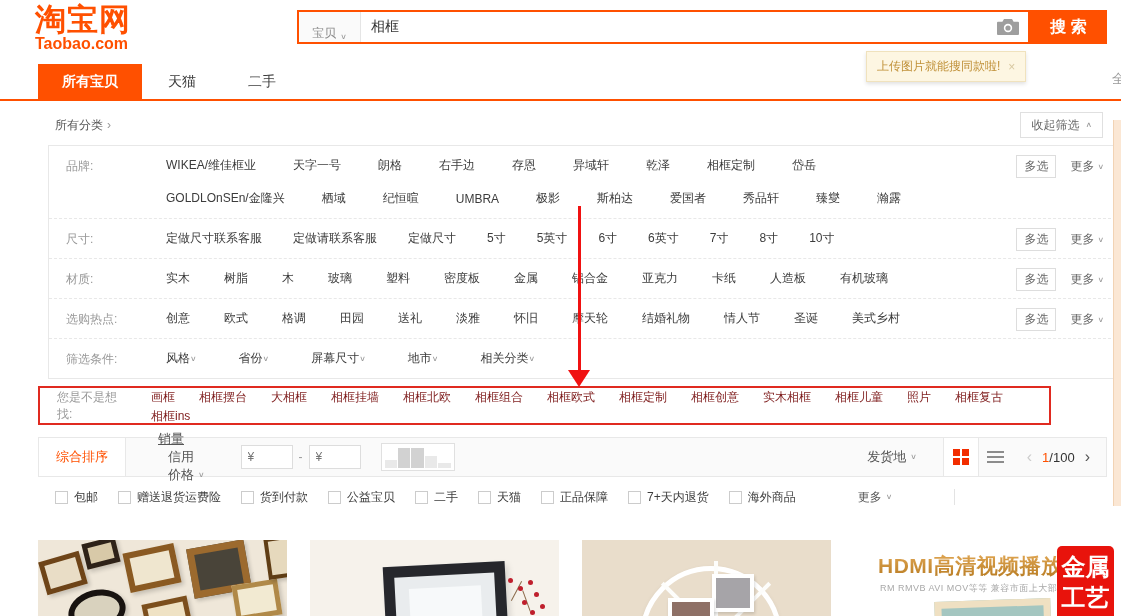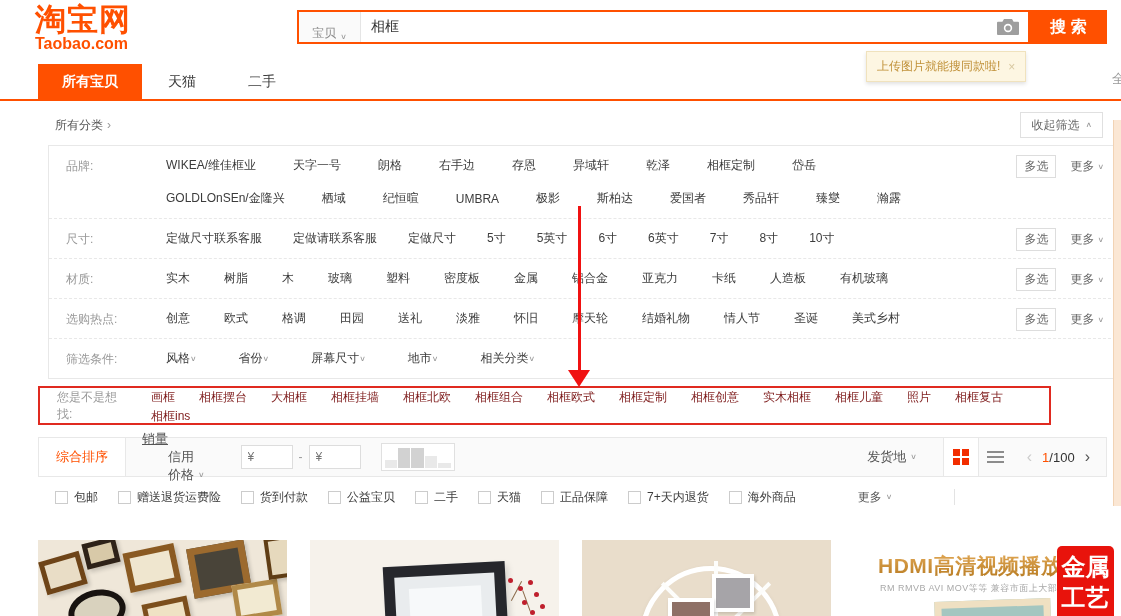--- a/index.html
+++ b/index.html
@@ -57,21 +57,21 @@
 
   
   .suggest-bar { position:absolute; left:38px; top:386px; width:1013px; height:39px; border:2px solid #e02a20; background:#fff; display:flex; align-items:center; padding-left:17px; }
   .suggest-label { font-size:12px; color:#999; margin-right:22px; }
   .suggest-link { font-size:12px; color:#7f1d1d; margin-right:24px; cursor:pointer; white-space:nowrap; }
 
   
   .sort-bar { position:absolute; left:38px; top:437px; width:1069px; height:40px; border:1px solid #e8e8e8; background:#fafafa; display:flex; align-items:center; }
   .seg-main { width:87px; height:100%; background:#fff; border-right:1px solid #e8e8e8; color:#ff5000; font-size:13px; display:flex; align-items:center; justify-content:center; cursor:pointer; }
   .sort-link { font-size:13px; color:#555; margin-left:42px; cursor:pointer; display:flex; align-items:center; gap:4px; }
-  .sort-link:first-of-type { margin-left:16px;text-decoration:underline; }
+  .sort-link:first-of-type { margin-left:32px;text-decoration:underline; }
   .price-group { display:flex; align-items:center; margin-left:36px; gap:6px; }
   .price-input { width:52px; height:24px; border:1px solid #ddd; background:#fff; font-size:12px; color:#bbb; padding:0 6px; font-family:inherit; }
   .dash { color:#999; font-size:12px; }
   .histogram { width:74px; height:28px; margin-left:20px; border:1px solid #e0e0e0; background:#fff; display:flex; align-items:flex-end; padding:2px 3px; gap:1px; cursor:pointer; }
   .hbar { flex:1; background:#e9e9e9; }
   .hbar.hi { background:#d2d2d2; }
   .ship-link { font-size:13px; color:#555; margin-left:auto; margin-right:26px; display:flex; align-items:center; gap:4px; cursor:pointer; }
   .view-grid { width:36px; height:100%; background:#fff; border-left:1px solid #e8e8e8; border-right:1px solid #e8e8e8; display:flex; align-items:center; justify-content:center; cursor:pointer; }
   .grid-ic { display:grid; grid-template-columns:7px 7px; grid-template-rows:7px 7px; gap:2px; }
   .grid-ic i { background:#f22d00; }

